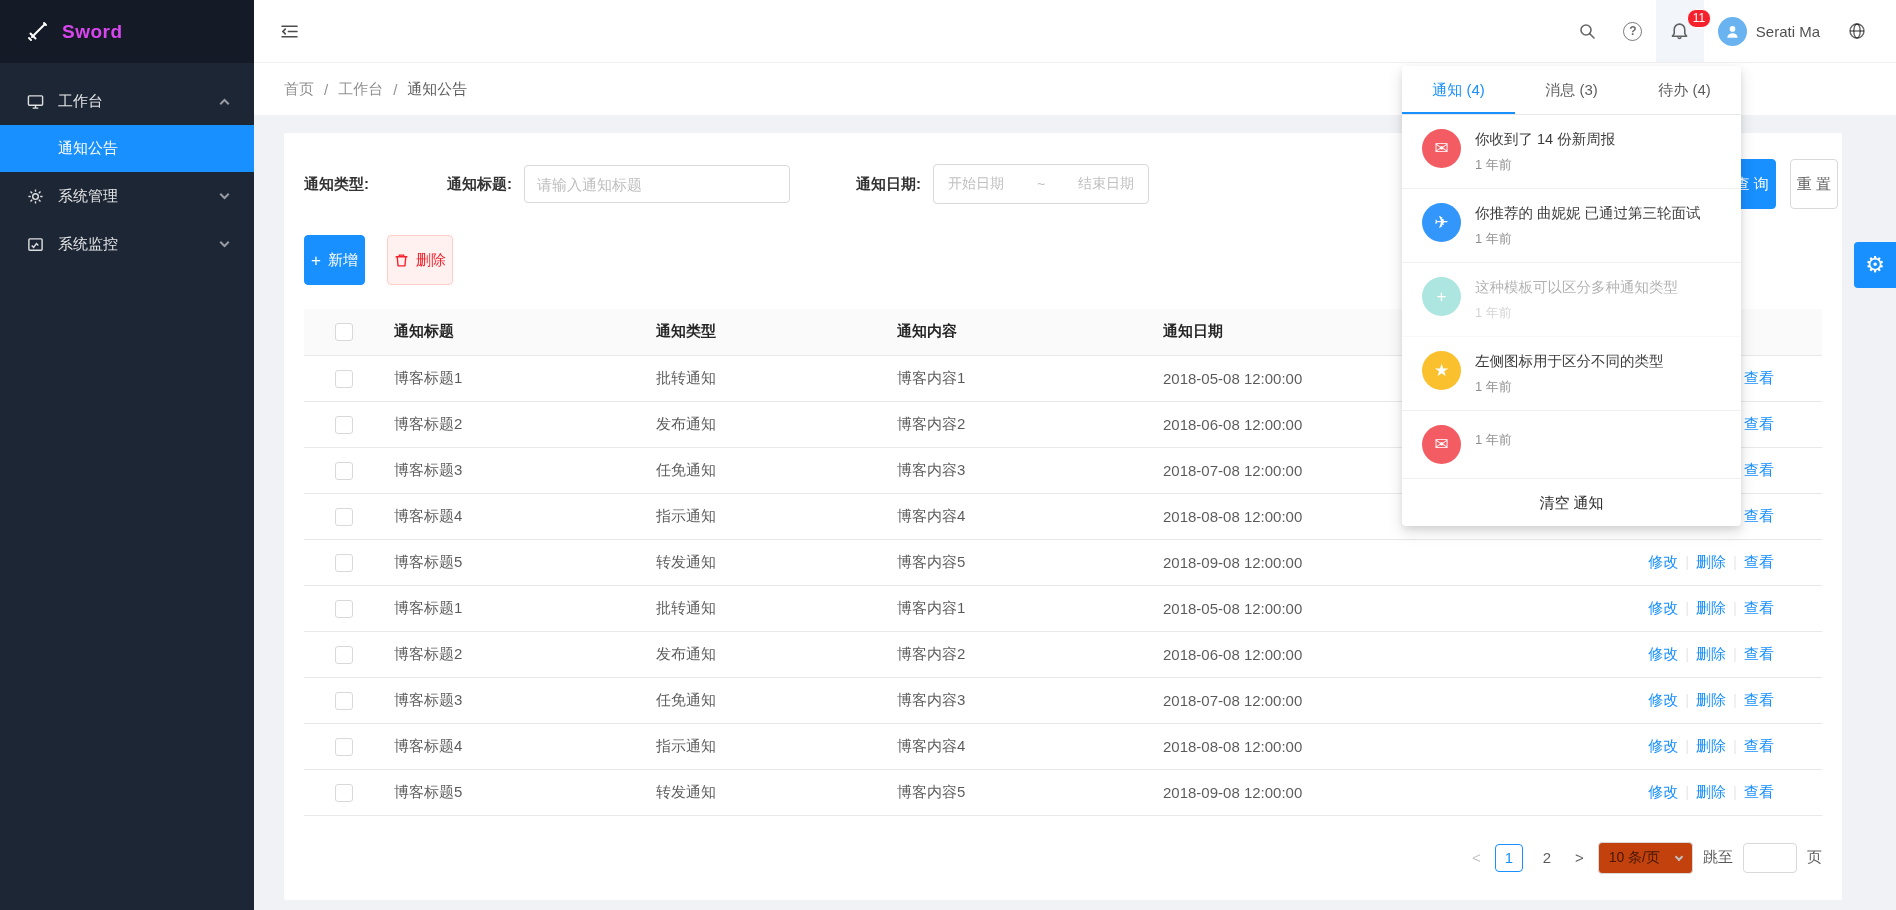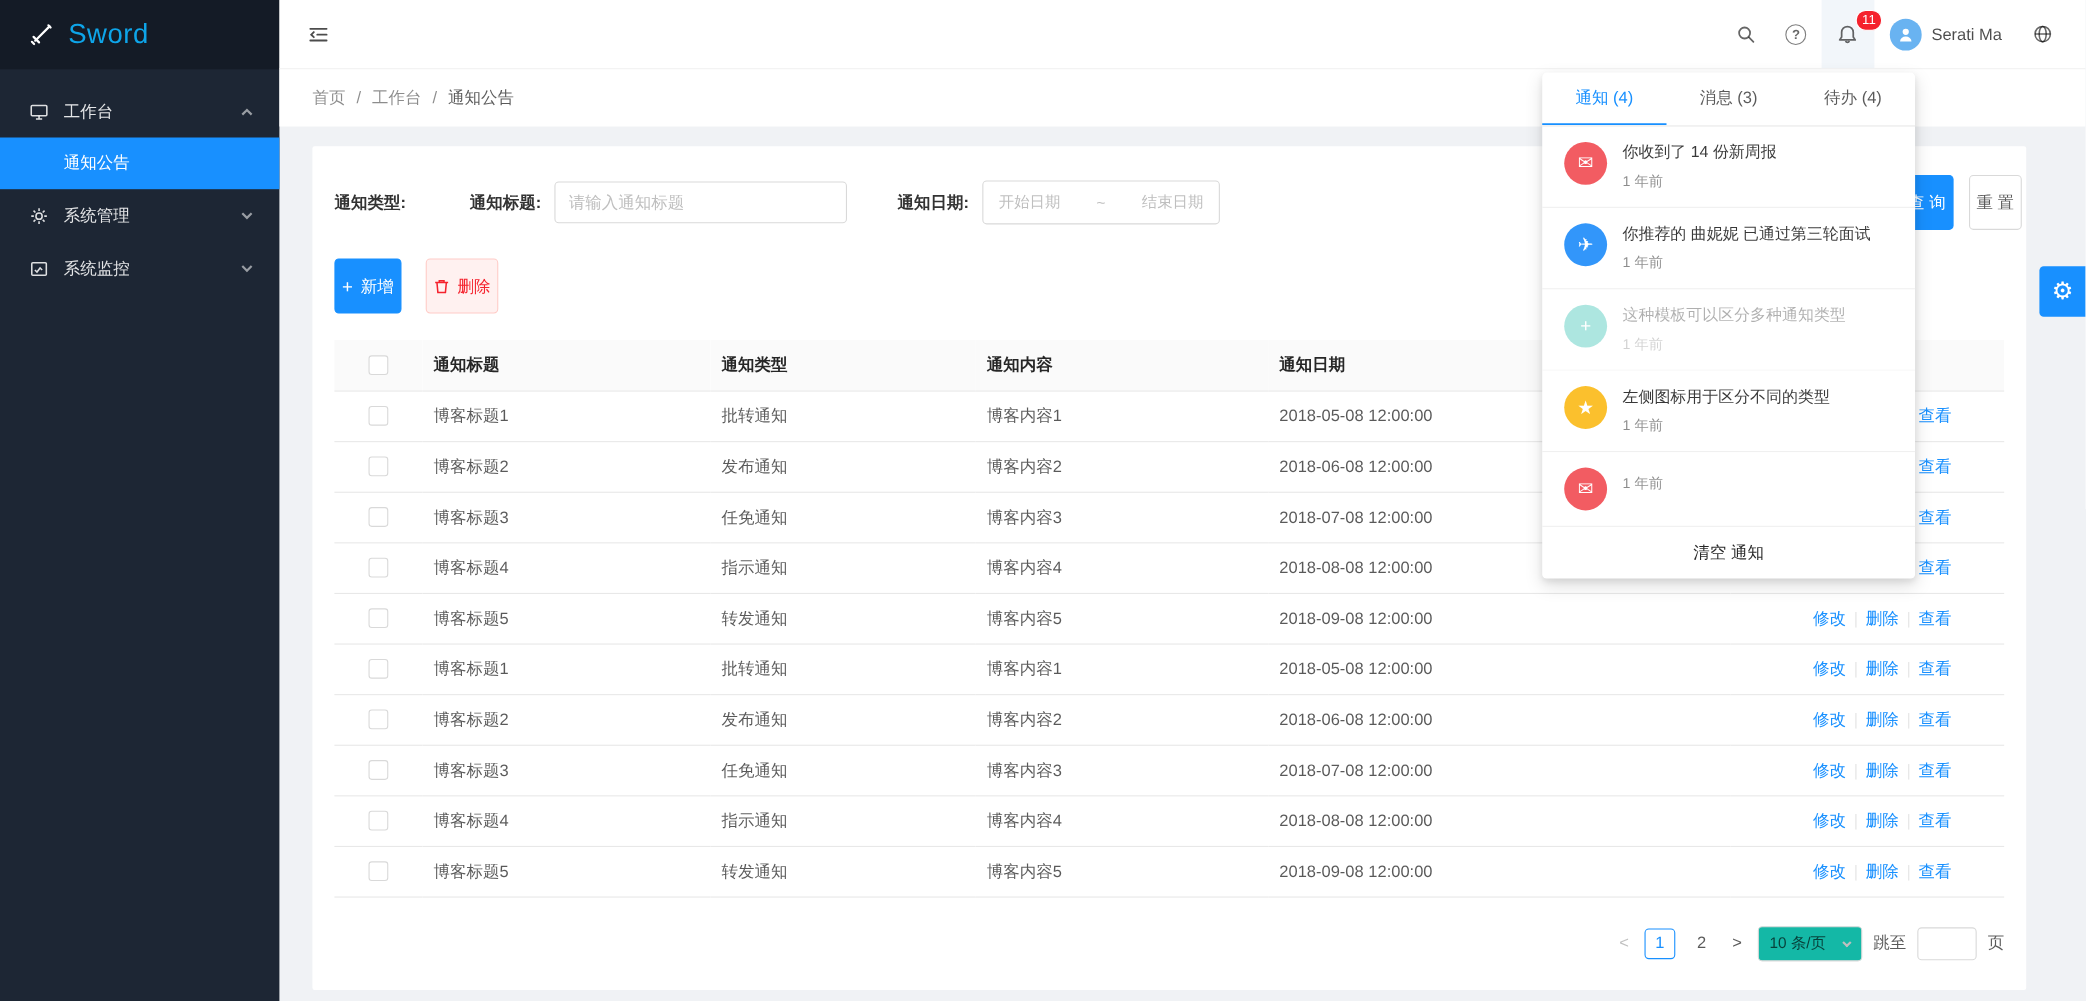--- a/index.html
+++ b/index.html
@@ -4,21 +4,21 @@
 <style>
 *{margin:0;padding:0;box-sizing:border-box}
 html,body{width:1896px;height:910px}
 body{position:relative;display:flex;overflow:hidden;background:#f0f2f5;
   font-family:"Liberation Sans","DejaVu Sans",sans-serif;font-size:15px;color:rgba(0,0,0,.65)}
 svg{display:block}
 
 
 .sidebar{flex:0 0 254px;width:254px;background:#1d2634;display:flex;flex-direction:column}
 .logo{height:63px;background:#141b26;display:flex;align-items:center;padding-left:24px;gap:12px;cursor:pointer}
-.logo-title{font-size:25px;font-weight:normal;color:#0ea5e9;letter-spacing:.5px}
+.logo-title{font-size:19px;font-weight:bold;color:#d946ef;letter-spacing:.5px}
 .menu{padding-top:14px}
 .menu-item{height:48px;display:flex;align-items:center;padding:0 26px;gap:14px;color:rgba(255,255,255,.88);cursor:pointer}
 .mi-icon{width:18px;height:18px;display:flex;align-items:center;justify-content:center;color:rgba(255,255,255,.85)}
 .mi-label{flex:1}
 .chev{width:7px;height:7px;border-left:2px solid rgba(255,255,255,.55);border-bottom:2px solid rgba(255,255,255,.55);transform:rotate(-45deg);margin-top:-4px}
 .chev.up{transform:rotate(135deg);margin-top:4px}
 .submenu-item{height:47px;display:flex;align-items:center;padding-left:58px;color:rgba(255,255,255,.85);cursor:pointer}
 .submenu-item.active{background:#1890ff;color:#fff}
 
 
@@ -37,21 +37,21 @@
 .bc-link,.bc-sep{color:rgba(0,0,0,.45);cursor:pointer}
 .bc-sep{cursor:default}
 .bc-cur{color:rgba(0,0,0,.65)}
 
 .content{flex:1;padding:18px 54px 0 30px;overflow:hidden}
 .card{background:#fff;border-radius:2px;padding:26px 20px;min-height:729px}
 
 
 .filters{display:flex;align-items:center}
 .flabel{font-weight:bold;color:#333;margin-right:12px;white-space:nowrap}
-.gap{margin-left:46px}
+.gap{margin-left:66px}
 .select{width:276px;height:38px;border:1px solid #d9d9d9;border-radius:4px;background:#fff;display:flex;align-items:center;padding:0 12px;cursor:pointer}
 .select .ph{color:#bfbfbf;flex:1}
 .chev.gray{border-color:#bfbfbf;margin-left:8px;margin-top:-2px}
 .chev.small{width:6px;height:6px}
 input.text{width:266px;height:38px;border:1px solid #d9d9d9;border-radius:4px;padding:0 12px;font-size:15px;color:rgba(0,0,0,.65);font-family:inherit}
 input::placeholder{color:#bfbfbf}
 .range{width:216px;height:40px;border:1px solid #d9d9d9;border-radius:4px;background:#fff;display:flex;align-items:center;justify-content:space-between;padding:0 14px;cursor:pointer}
 .range .ph{color:#bfbfbf;font-size:14px}
 .fbtns{margin-left:auto;margin-right:-16px;display:flex;gap:14px}
 
@@ -72,21 +72,21 @@
 .cb{display:inline-block;width:18px;height:18px;border:1px solid #d9d9d9;border-radius:3px;background:#fff;vertical-align:middle;cursor:pointer}
 .link{color:#1890ff;cursor:pointer}
 .act-sep{color:#e8e8e8;margin:0 7px}
 
 
 .pager{margin-top:26px;display:flex;align-items:center;justify-content:flex-end;gap:10px}
 .pg-arrow{padding:0 4px;cursor:pointer}
 .pg-arrow.disabled{color:rgba(0,0,0,.25)}
 .pg-num{min-width:28px;height:28px;display:flex;align-items:center;justify-content:center;cursor:pointer}
 .pg-num.active{border:1px solid #1890ff;border-radius:4px;color:#1890ff}
-.pg-size{height:32px;border:1px solid #d9d9d9;border-radius:4px;background:#14b8a6;display:flex;align-items:center;padding:0 10px;gap:8px;cursor:pointer;font-size:14px}
+.pg-size{height:32px;border:1px solid #d9d9d9;border-radius:4px;background:#c2410c;display:flex;align-items:center;padding:0 10px;gap:8px;cursor:pointer;font-size:14px}
 .pg-jump{width:54px;height:30px;border:1px solid #d9d9d9;border-radius:4px;font-family:inherit;padding:0 6px}
 
 
 .notice-panel{position:absolute;left:1402px;top:66px;width:339px;background:#fff;border-radius:4px;z-index:100;
   box-shadow:0 6px 16px rgba(0,0,0,.13),0 3px 6px rgba(0,0,0,.08)}
 .np-tabs{display:flex;border-bottom:1px solid #e8e8e8}
 .np-tab{flex:1;height:48px;line-height:48px;text-align:center;cursor:pointer;color:rgba(0,0,0,.65)}
 .np-tab.active{color:#1890ff;box-shadow:inset 0 -2px 0 #1890ff}
 .np-item{display:flex;gap:14px;padding:14px 20px;border-bottom:1px solid #f0f0f0;cursor:pointer}
 .np-item.read{opacity:.4}

